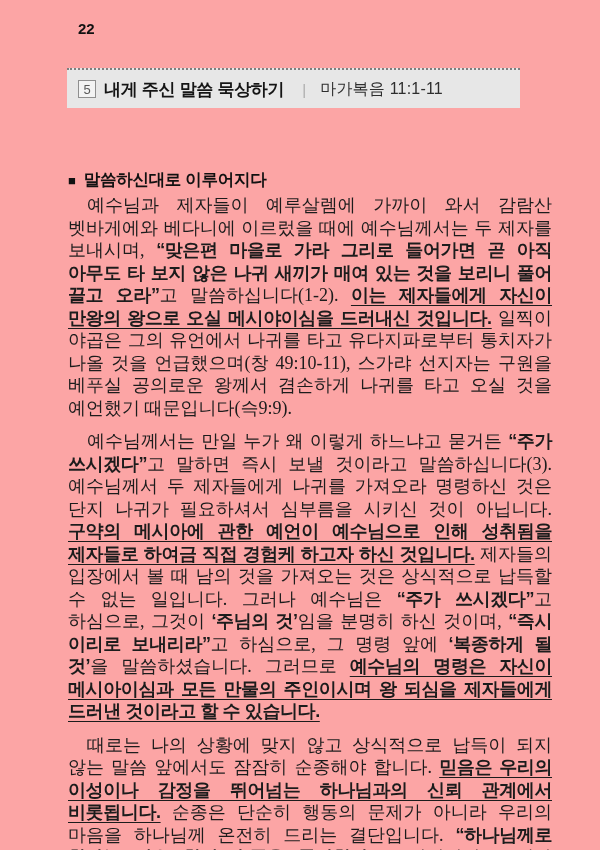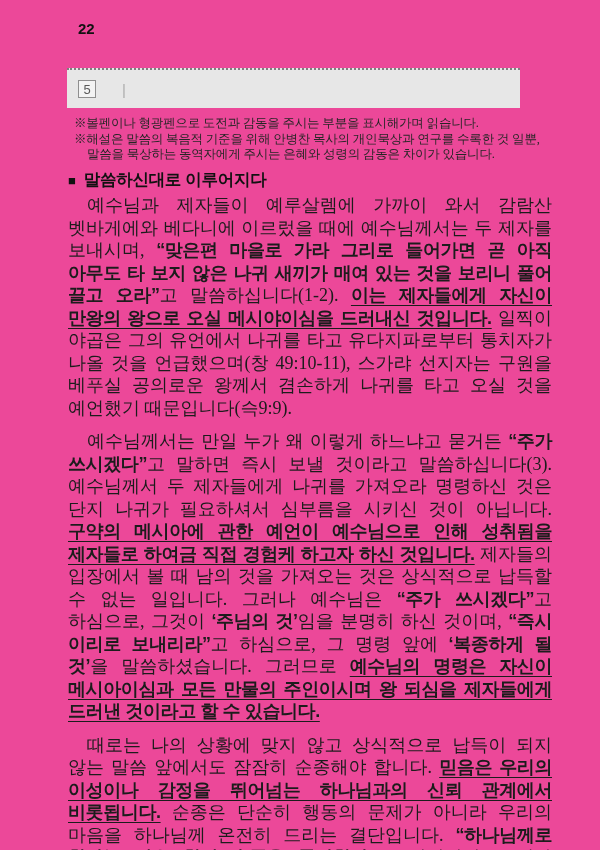--- a/index.html
+++ b/index.html
@@ -1,17 +1,17 @@
 <!DOCTYPE html>
 <html><head>
 <meta charset="utf-8">
 <style>
   html,body{margin:0;padding:0;background:#ffffff;}
   .page{
-    position:relative;width:600px;height:850px;background:#ec4899;overflow:hidden;
+    position:relative;width:600px;height:850px;background:#fca5a5;overflow:hidden;
     font-family:"Liberation Serif","DejaVu Serif",serif;color:#1c1c1c;
   }
   
   .page-header{
     position:absolute;left:78px;top:20px;display:flex;align-items:baseline;gap:9px;
     font-family:"Liberation Sans","DejaVu Sans",sans-serif;
   }
   .page-number{font-size:15px;font-weight:700;color:#111;}
   .book-title{font-size:13px;color:#2b2b2b;letter-spacing:.5px;}
   
@@ -64,28 +64,25 @@
 <body>
 
 <div class="page">
 
   <div class="page-header">
     <span class="page-number">22</span>
   </div>
 
   <div class="title-box">
     <span class="num-badge">5</span>
+    <span class="box-title">내게 주신 말씀 묵상하기</span>
     <span class="box-divider">|</span>
+    <span class="box-ref">마가복음 11:1-11</span>
   </div>
 
-  <div class="notes">
-    <div class="note-line">※볼펜이나 형광펜으로 도전과 감동을 주시는 부분을 표시해가며 읽습니다.</div>
-    <div class="note-line">※해설은 말씀의 복음적 기준을 위해 안병찬 목사의 개인묵상과 연구를 수록한 것 일뿐,</div>
-    <div class="note-line note-cont">말씀을 묵상하는 동역자에게 주시는 은혜와 성령의 감동은 차이가 있습니다.</div>
-  </div>
 
   <div class="section-heading">
     <span class="square-bullet">■</span>
     <span class="section-title">말씀하신대로 이루어지다</span>
   </div>
 
   <div class="article" id="article-body">
       <p><span class="r-normal">예수님과 제자들이 예루살렘에 가까이 와서 감람산 벳바게에와 베다니에 이르렀을 때에 예수님께서는 두 제자를 보내시며, </span><span class="r-bold">“맞은편 마을로 가라 그리로 들어가면 곧 아직 아무도 타 보지 않은 나귀 새끼가 매여 있는 것을 보리니 풀어 끌고 오라”</span><span class="r-normal">고 말씀하십니다(1-2). </span><span class="r-bold-underline">이는 제자들에게 자신이 만왕의 왕으로 오실 메시야이심을 드러내신 것입니다.</span><span class="r-normal"> 일찍이 야곱은 그의 유언에서 나귀를 타고 유다지파로부터 통치자가 나올 것을 언급했으며(창 49:10-11), 스가랴 선지자는 구원을 베푸실 공의로운 왕께서 겸손하게 나귀를 타고 오실 것을 예언했기 때문입니다(슥9:9).</span></p>
       <p><span class="r-normal">예수님께서는 만일 누가 왜 이렇게 하느냐고 묻거든 </span><span class="r-bold">“주가 쓰시겠다”</span><span class="r-normal">고 말하면 즉시 보낼 것이라고 말씀하십니다(3). 예수님께서 두 제자들에게 나귀를 가져오라 명령하신 것은 단지 나귀가 필요하셔서 심부름을 시키신 것이 아닙니다. </span><span class="r-bold-underline">구약의 메시아에 관한 예언이 예수님으로 인해 성취됨을 제자들로 하여금 직접 경험케 하고자 하신 것입니다.</span><span class="r-normal"> 제자들의 입장에서 볼 때 남의 것을 가져오는 것은 상식적으로 납득할 수 없는 일입니다. 그러나 예수님은 </span><span class="r-bold">“주가 쓰시겠다”</span><span class="r-normal">고 하심으로, 그것이 </span><span class="r-bold">‘주님의 것’</span><span class="r-normal">임을 분명히 하신 것이며, </span><span class="r-bold">“즉시 이리로 보내리라”</span><span class="r-normal">고 하심으로, 그 명령 앞에 </span><span class="r-bold">‘복종하게 될 것’</span><span class="r-normal">을 말씀하셨습니다. 그러므로 </span><span class="r-bold-underline">예수님의 명령은 자신이 메시아이심과 모든 만물의 주인이시며 왕 되심을 제자들에게 드러낸 것이라고 할 수 있습니다.</span></p>
       <p><span class="r-normal">때로는 나의 상황에 맞지 않고 상식적으로 납득이 되지 않는 말씀 앞에서도 잠잠히 순종해야 합니다. </span><span class="r-bold-underline">믿음은 우리의 이성이나 감정을 뛰어넘는 하나님과의 신뢰 관계에서 비롯됩니다.</span><span class="r-normal"> 순종은 단순히 행동의 문제가 아니라 우리의 마음을 하나님께 온전히 드리는 결단입니다. </span><span class="r-bold">“하나님께로 향하는 길은 항상 순종을 통과한다”</span><span class="r-normal">는 명언처럼, 우리가 순종할 때 비로소 하나님의 계획이 우리의 삶 속에서 완전하게 드러납니다. 제자들은 순종하므로 주님께서 </span></p>

